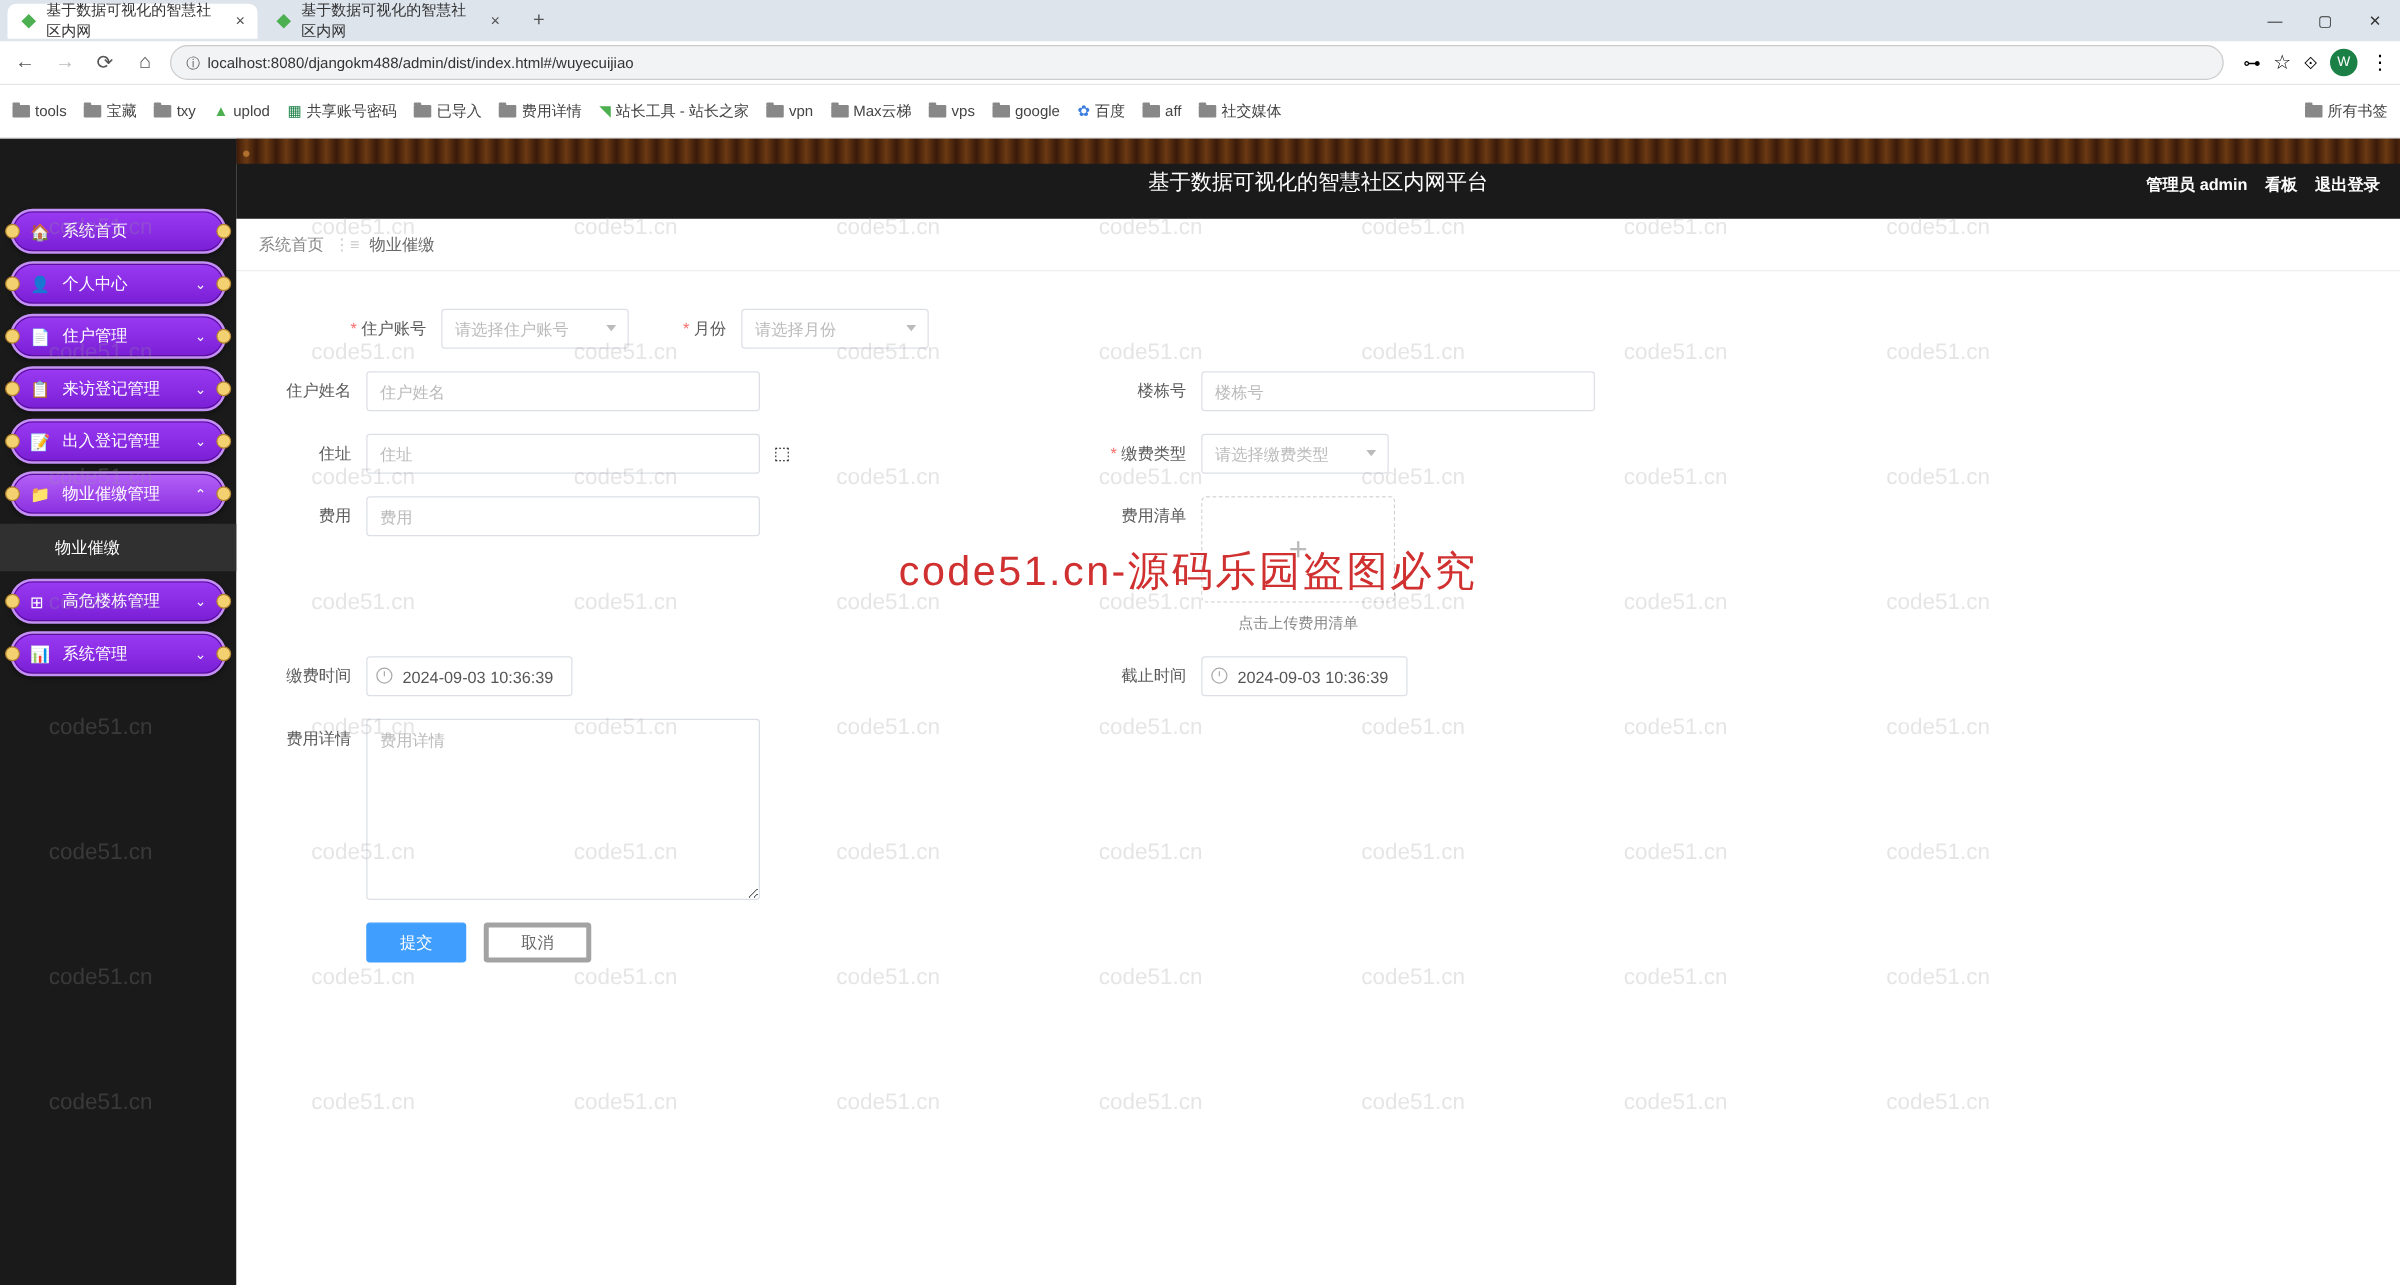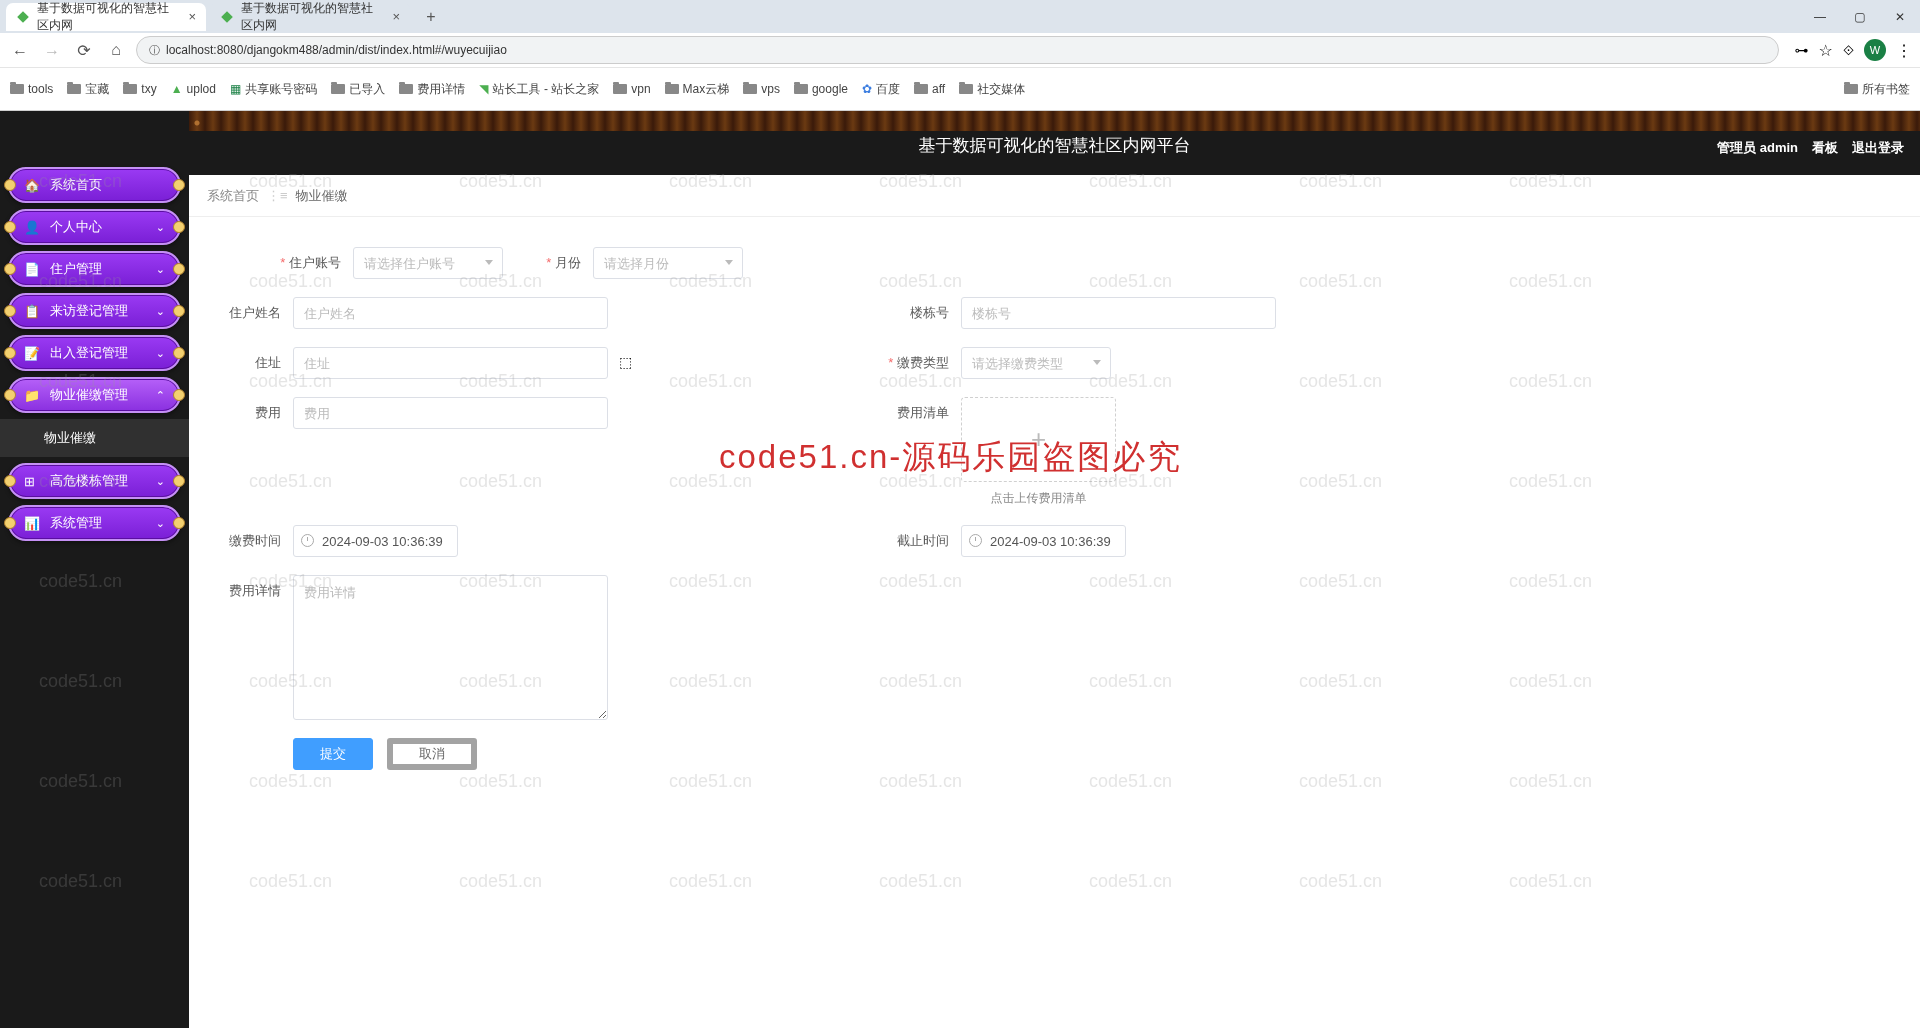--- a/index.html
+++ b/index.html
@@ -66,21 +66,21 @@
 .dt-wrap { position:relative;}
 .dt-wrap .clk { position:absolute; left:8px; top:9px; width:13px; height:13px; border:1px solid #aaa; border-radius:50%;}
 .dt-wrap .clk::after{content:"";position:absolute;left:5px;top:2px;width:1px;height:4px;background:#aaa;}
 .upload-box { width:155px; height:85px; border:1px dashed #d0d0d0; border-radius:4px; display:flex; align-items:center; justify-content:center; color:#bbb; font-size:26px;}
 .upload-tip{font-size:12px;color:#888;margin-top:8px;width:155px;text-align:center;}
 textarea.fld-input{ height:145px; resize:both; width:315px; padding:8px 10px;}
 
 .btn-row { padding-left:90px; display:flex; gap:14px;}
 .btn{ height:32px; padding:0 26px; border-radius:3px; font-size:13px; cursor:pointer; display:flex; align-items:center; justify-content:center;}
 .btn-primary{ background:#409eff; border:1px solid #409eff; color:#fff;}
-.btn-default{ background:#fff; border:6px solid #a3a3a3; color:#666;}
+.btn-default{ background:#fff; border:4px solid #a3a3a3; color:#666;}
 
 
 .wm { position:absolute; pointer-events:none; z-index:5; }
 .wm-grid span{ position:absolute; color:rgba(150,150,150,0.25); font-size:18px; font-family:Arial; }
 .wm-red { position:absolute; left:530px; top:324px; font-size:33px; color:#d03030; font-weight:500; letter-spacing:2px; z-index:6; pointer-events:none;}
 
 .cursor-ptr { position:absolute; left:430px; top:243px; font-size:14px; z-index:7; pointer-events:none;}
 </style>
 </head>
 <body>

